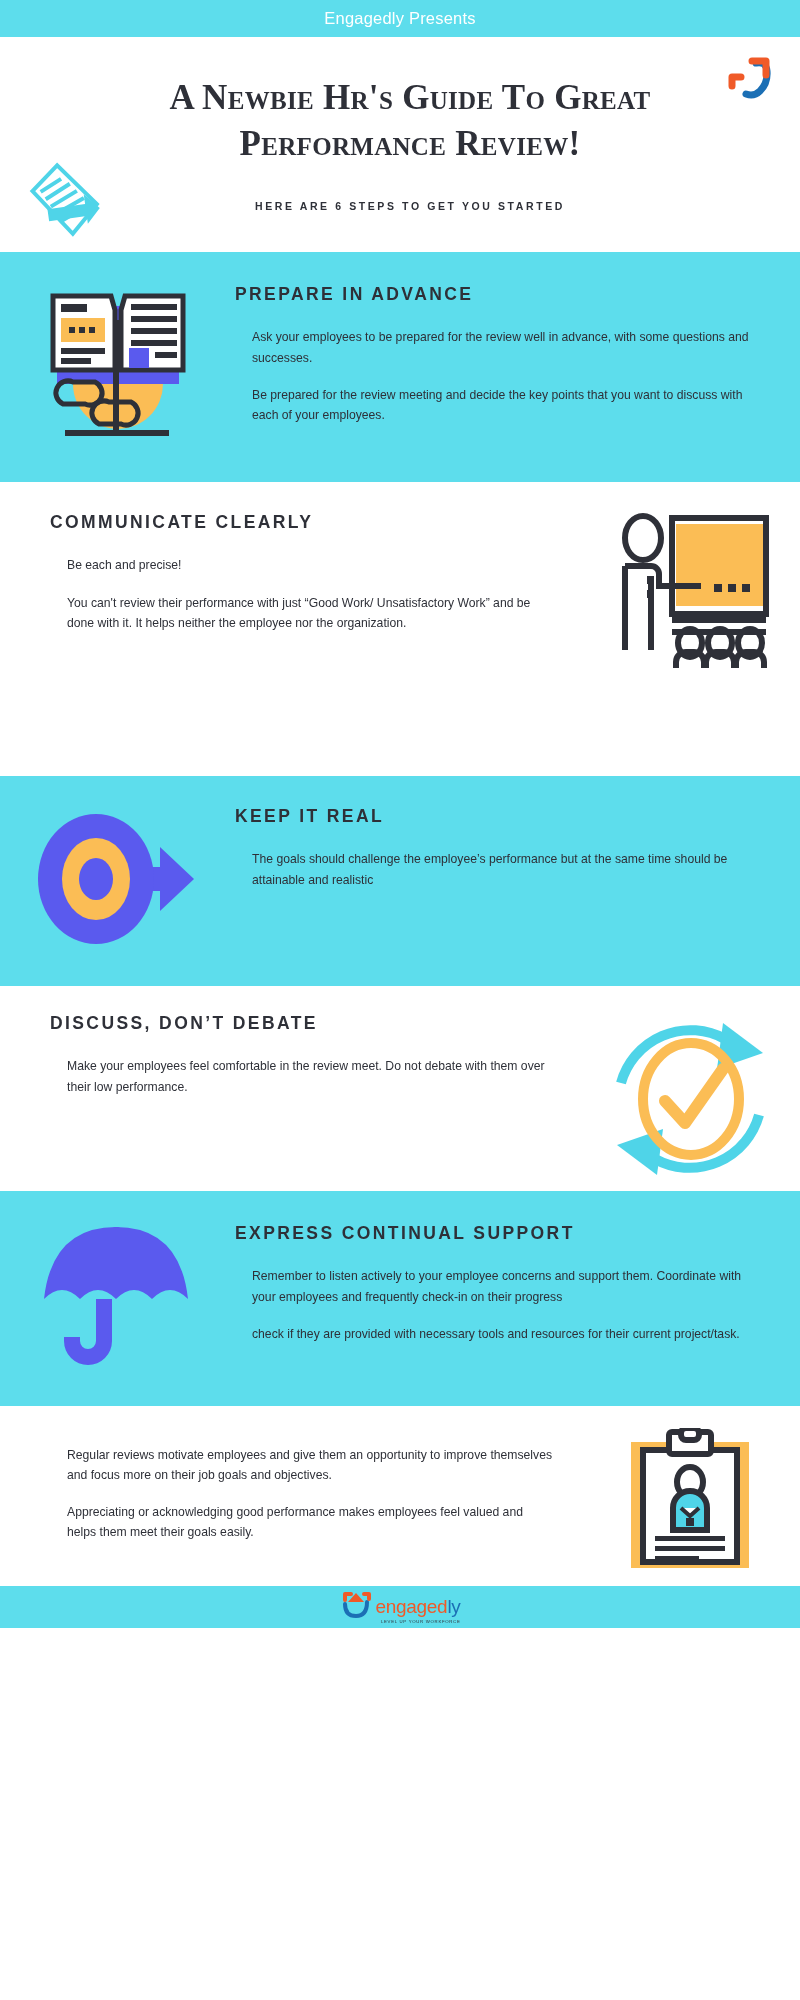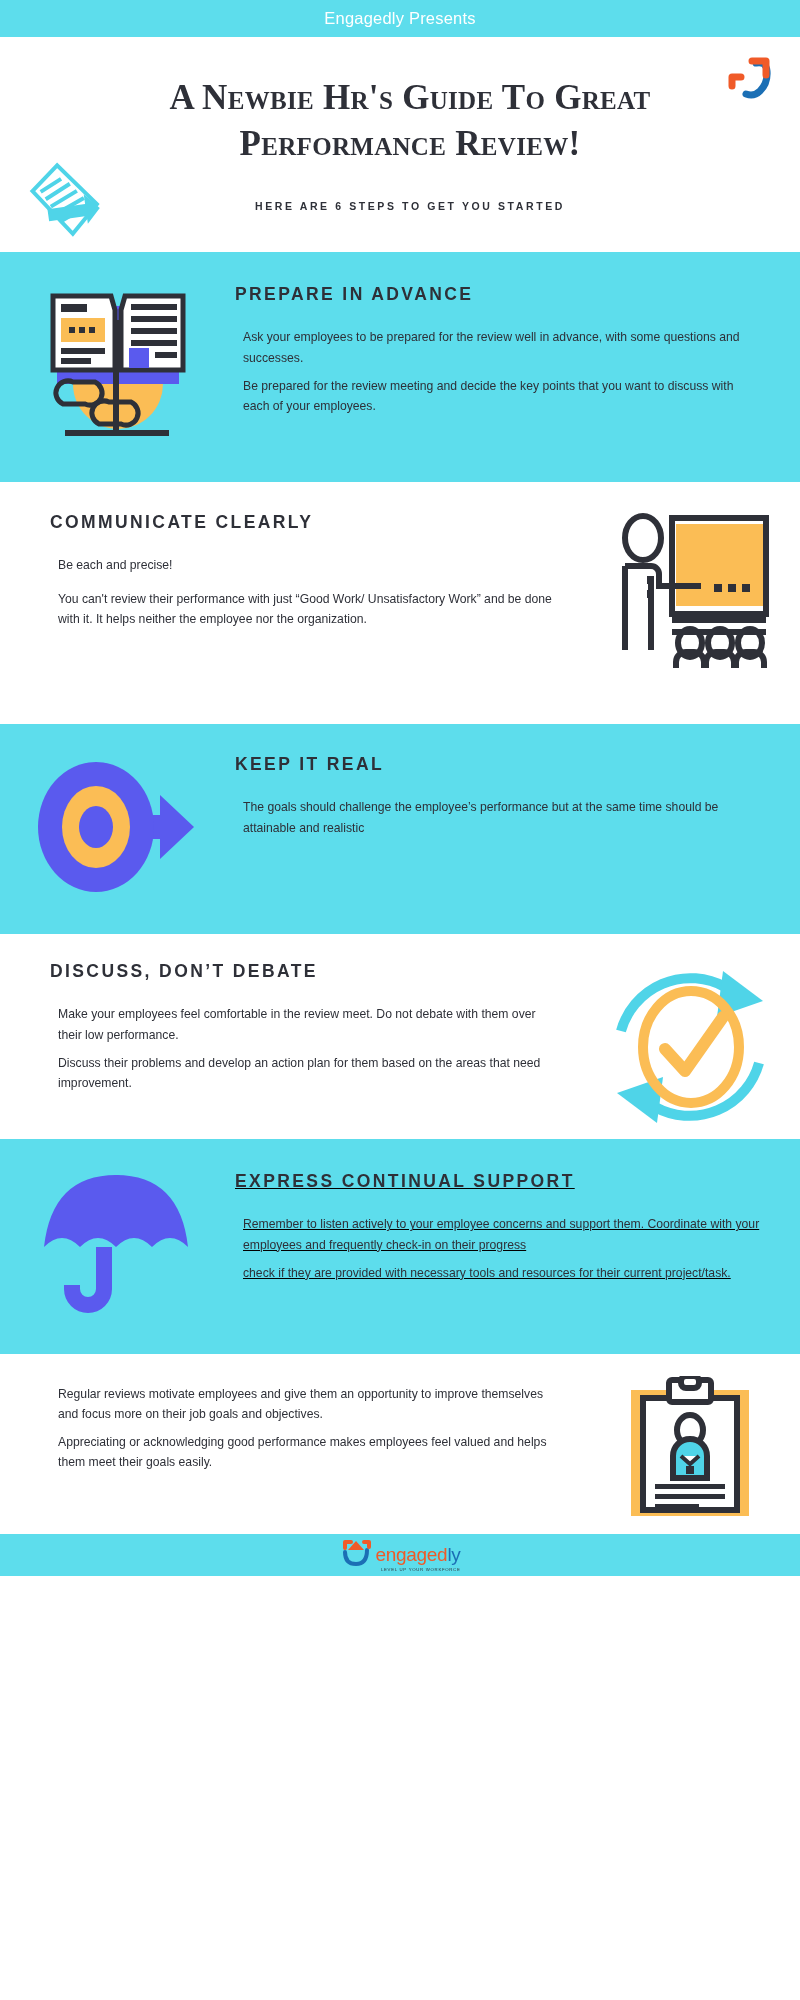--- a/index.html
+++ b/index.html
@@ -80,30 +80,30 @@
 
   .sec-title {
     font-size: 17.5px;
     font-weight: bold;
     letter-spacing: 2.4px;
     color: #2E3038;
     line-height: 1.45;
     margin-bottom: 20px;
   }
   .sec-body { font-size: 12.2px; line-height: 1.65; color: #2E3038; }
-  .sec-body p { margin: 8px; }
+  .sec-body p { margin: 17px; }
   .sec-body p + p.gap { margin-top: 13px; }
 
   
   #sec1 { height: 230px; padding-top: 30px; }
   #sec1 .copy { padding-left: 0; }
-  #sec2 { height: 242px; padding-top: 28px; }
+  #sec2 { height: 294px; padding-top: 28px; }
   #sec3 { height: 210px; padding-top: 28px; }
   #sec4 { height: 205px; padding-top: 25px; }
-  #sec5 { height: 215px; padding-top: 30px; text-decoration: underline; }
+  #sec5 { height: 215px; padding-top: 30px; }
   #sec6 { height: 180px; padding-top: 22px; }
 
   #sec2 .copy, #sec4 .copy, #sec6 .copy { padding-left: 50px; padding-right: 10px; }
   #sec1 .copy, #sec3 .copy, #sec5 .copy { padding-left: 0; padding-right: 30px; }
   #sec1 .art, #sec3 .art, #sec5 .art { flex: 0 0 235px; }
   #sec2 .art, #sec4 .art, #sec6 .art { flex: 0 0 220px; }
 
   
   .footer {
     height: 42px;
@@ -267,21 +267,20 @@
           <path d="M118 12 L158 42 L112 58 Z" fill="#4FD4E8"></path>
           <path d="M52 164 L12 134 L58 118 Z" fill="#4FD4E8"></path>
           <ellipse cx="86" cy="88" rx="48" ry="56" fill="none" stroke="#FBBD55" stroke-width="10"></ellipse>
           <path d="M60 90 L80 112 L118 58" fill="none" stroke="#FBBD55" stroke-width="12" stroke-linecap="round" stroke-linejoin="round"></path>
         </svg>
       </div>
       <div class="copy">
         <div class="sec-title">DISCUSS, DON’T DEBATE</div>
         <div class="sec-body">
           <p>Make your employees feel comfortable in the review meet. Do not debate with them over their low performance.</p>
-          <p>Discuss their problems and develop an action plan for them based on the areas that need improvement.</p>
         </div>
       </div>
     </div>
   </div>
 
   <div class="sec cyan left-art" id="sec5">
     <div class="sec-inner">
       <div class="art">
         <svg width="160" height="150" viewBox="0 0 160 150">
           <g fill="#5A5AEE">

